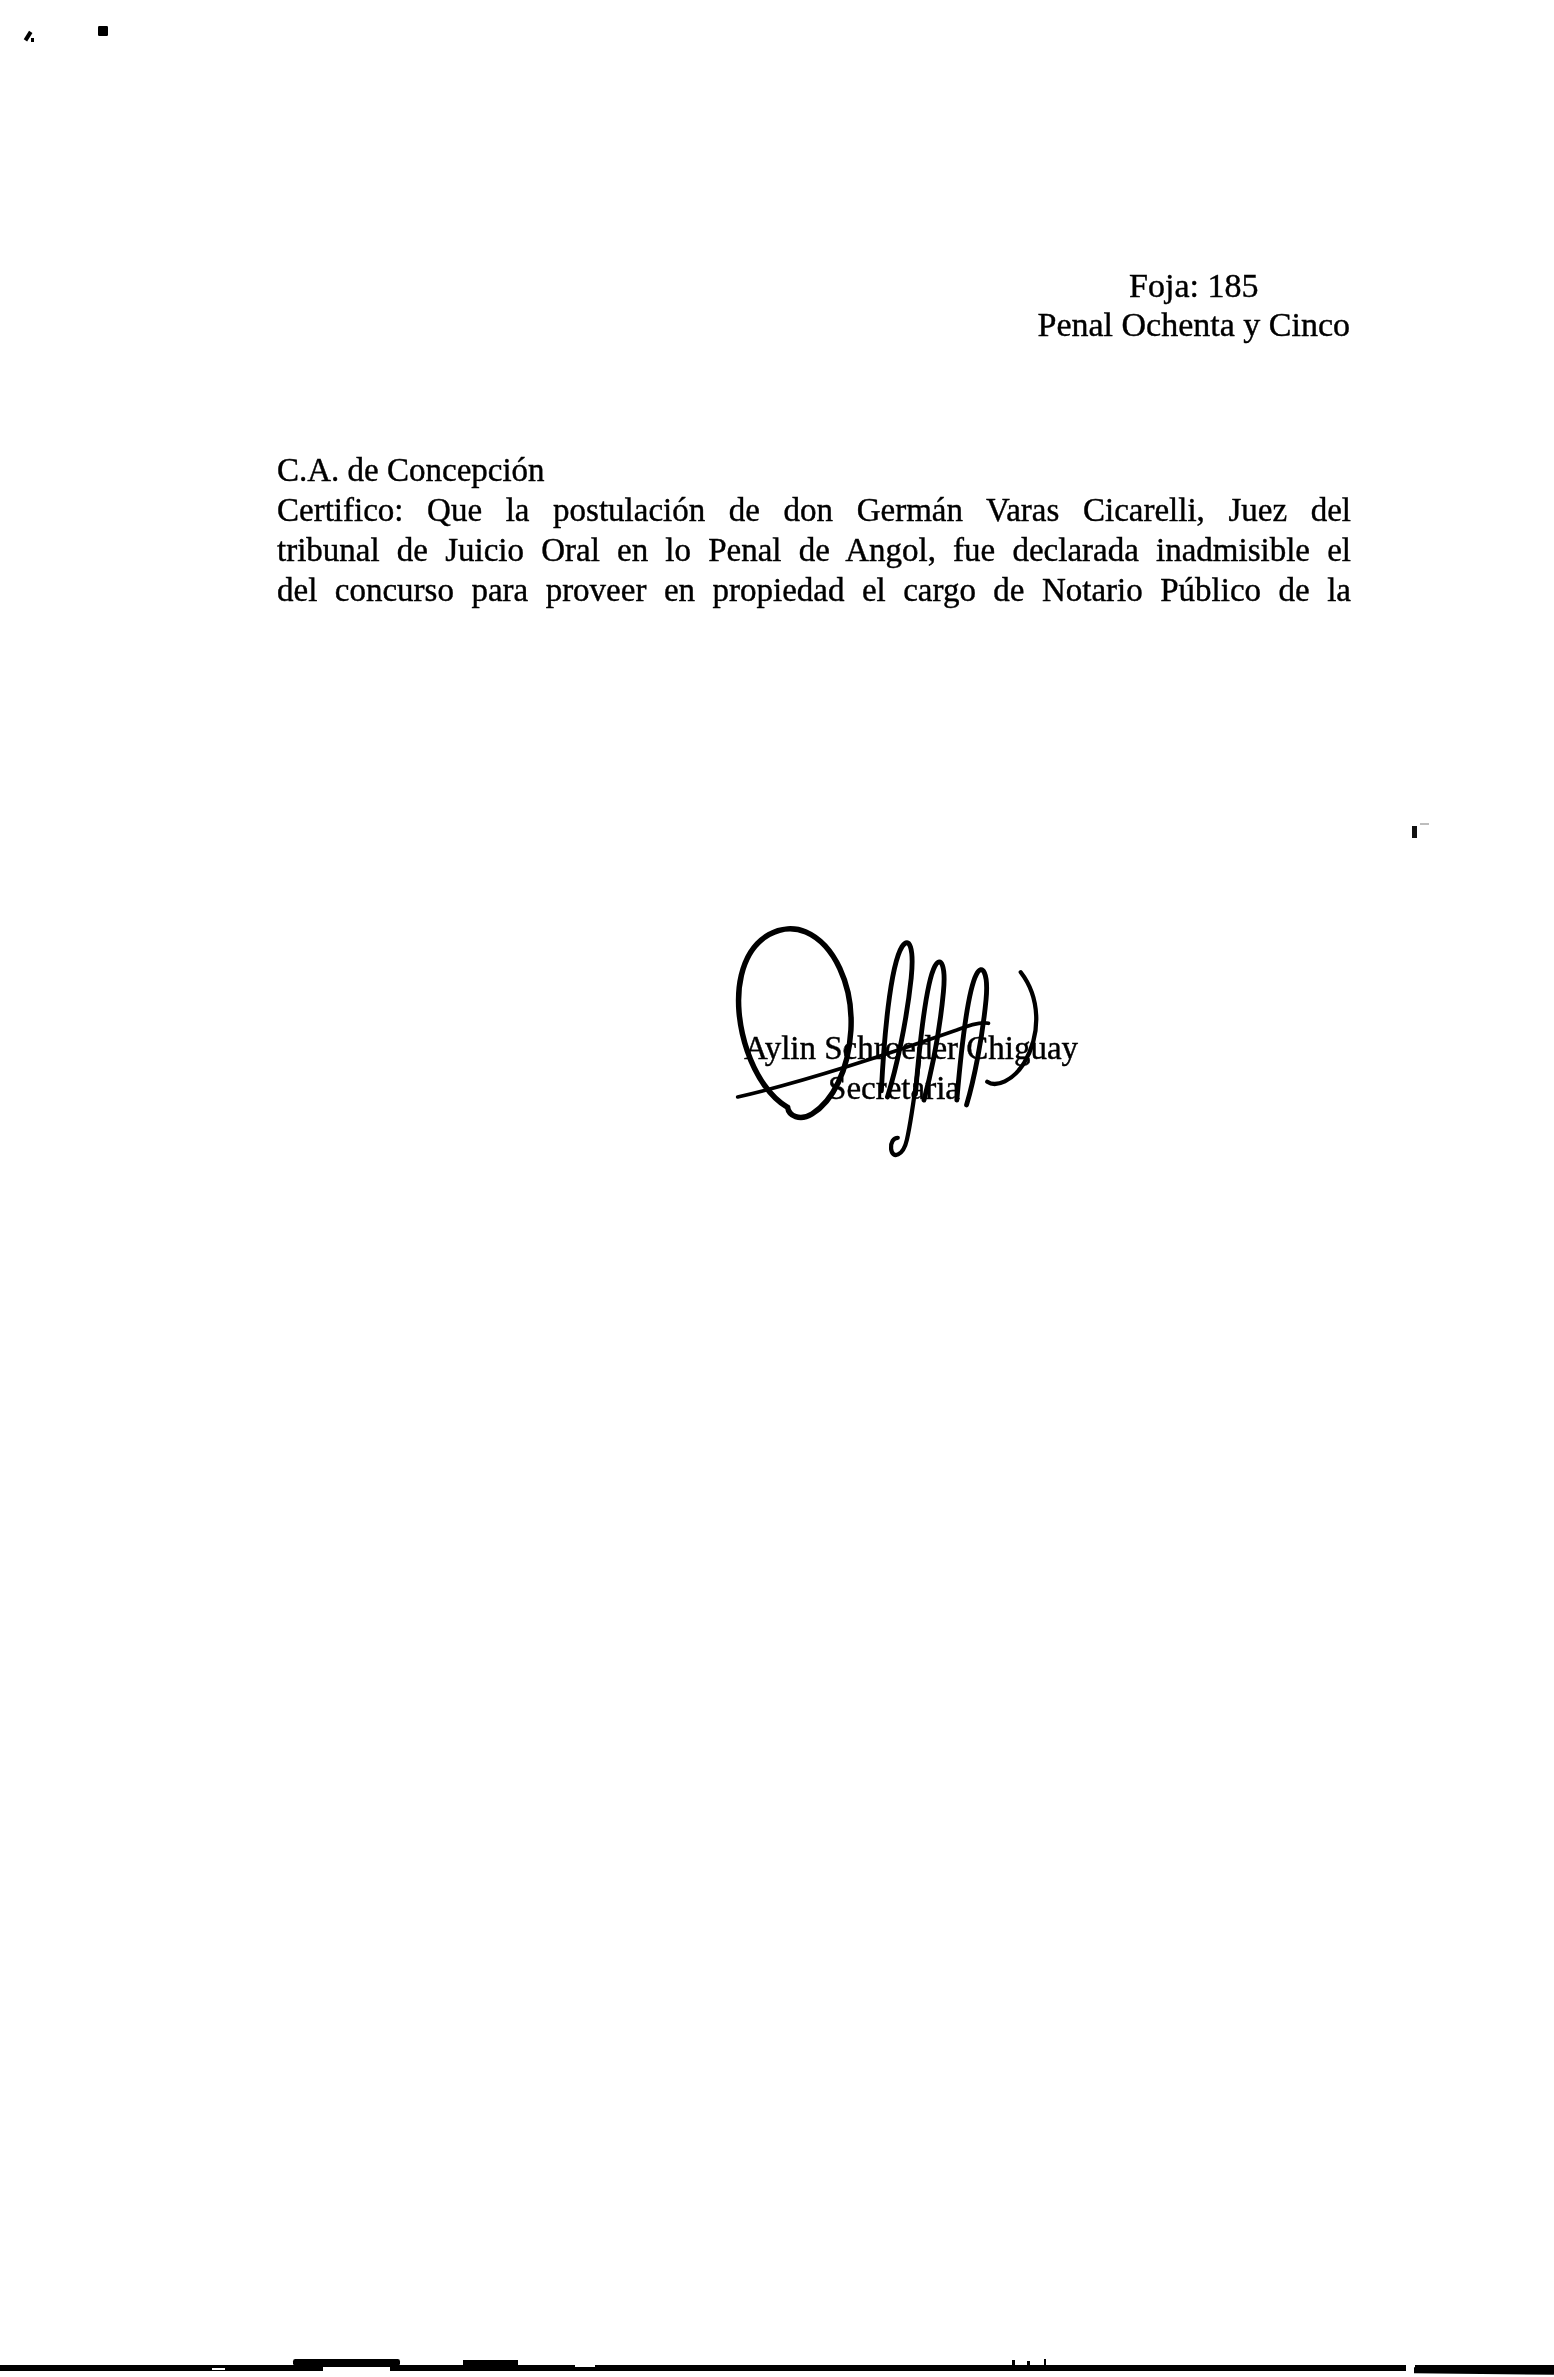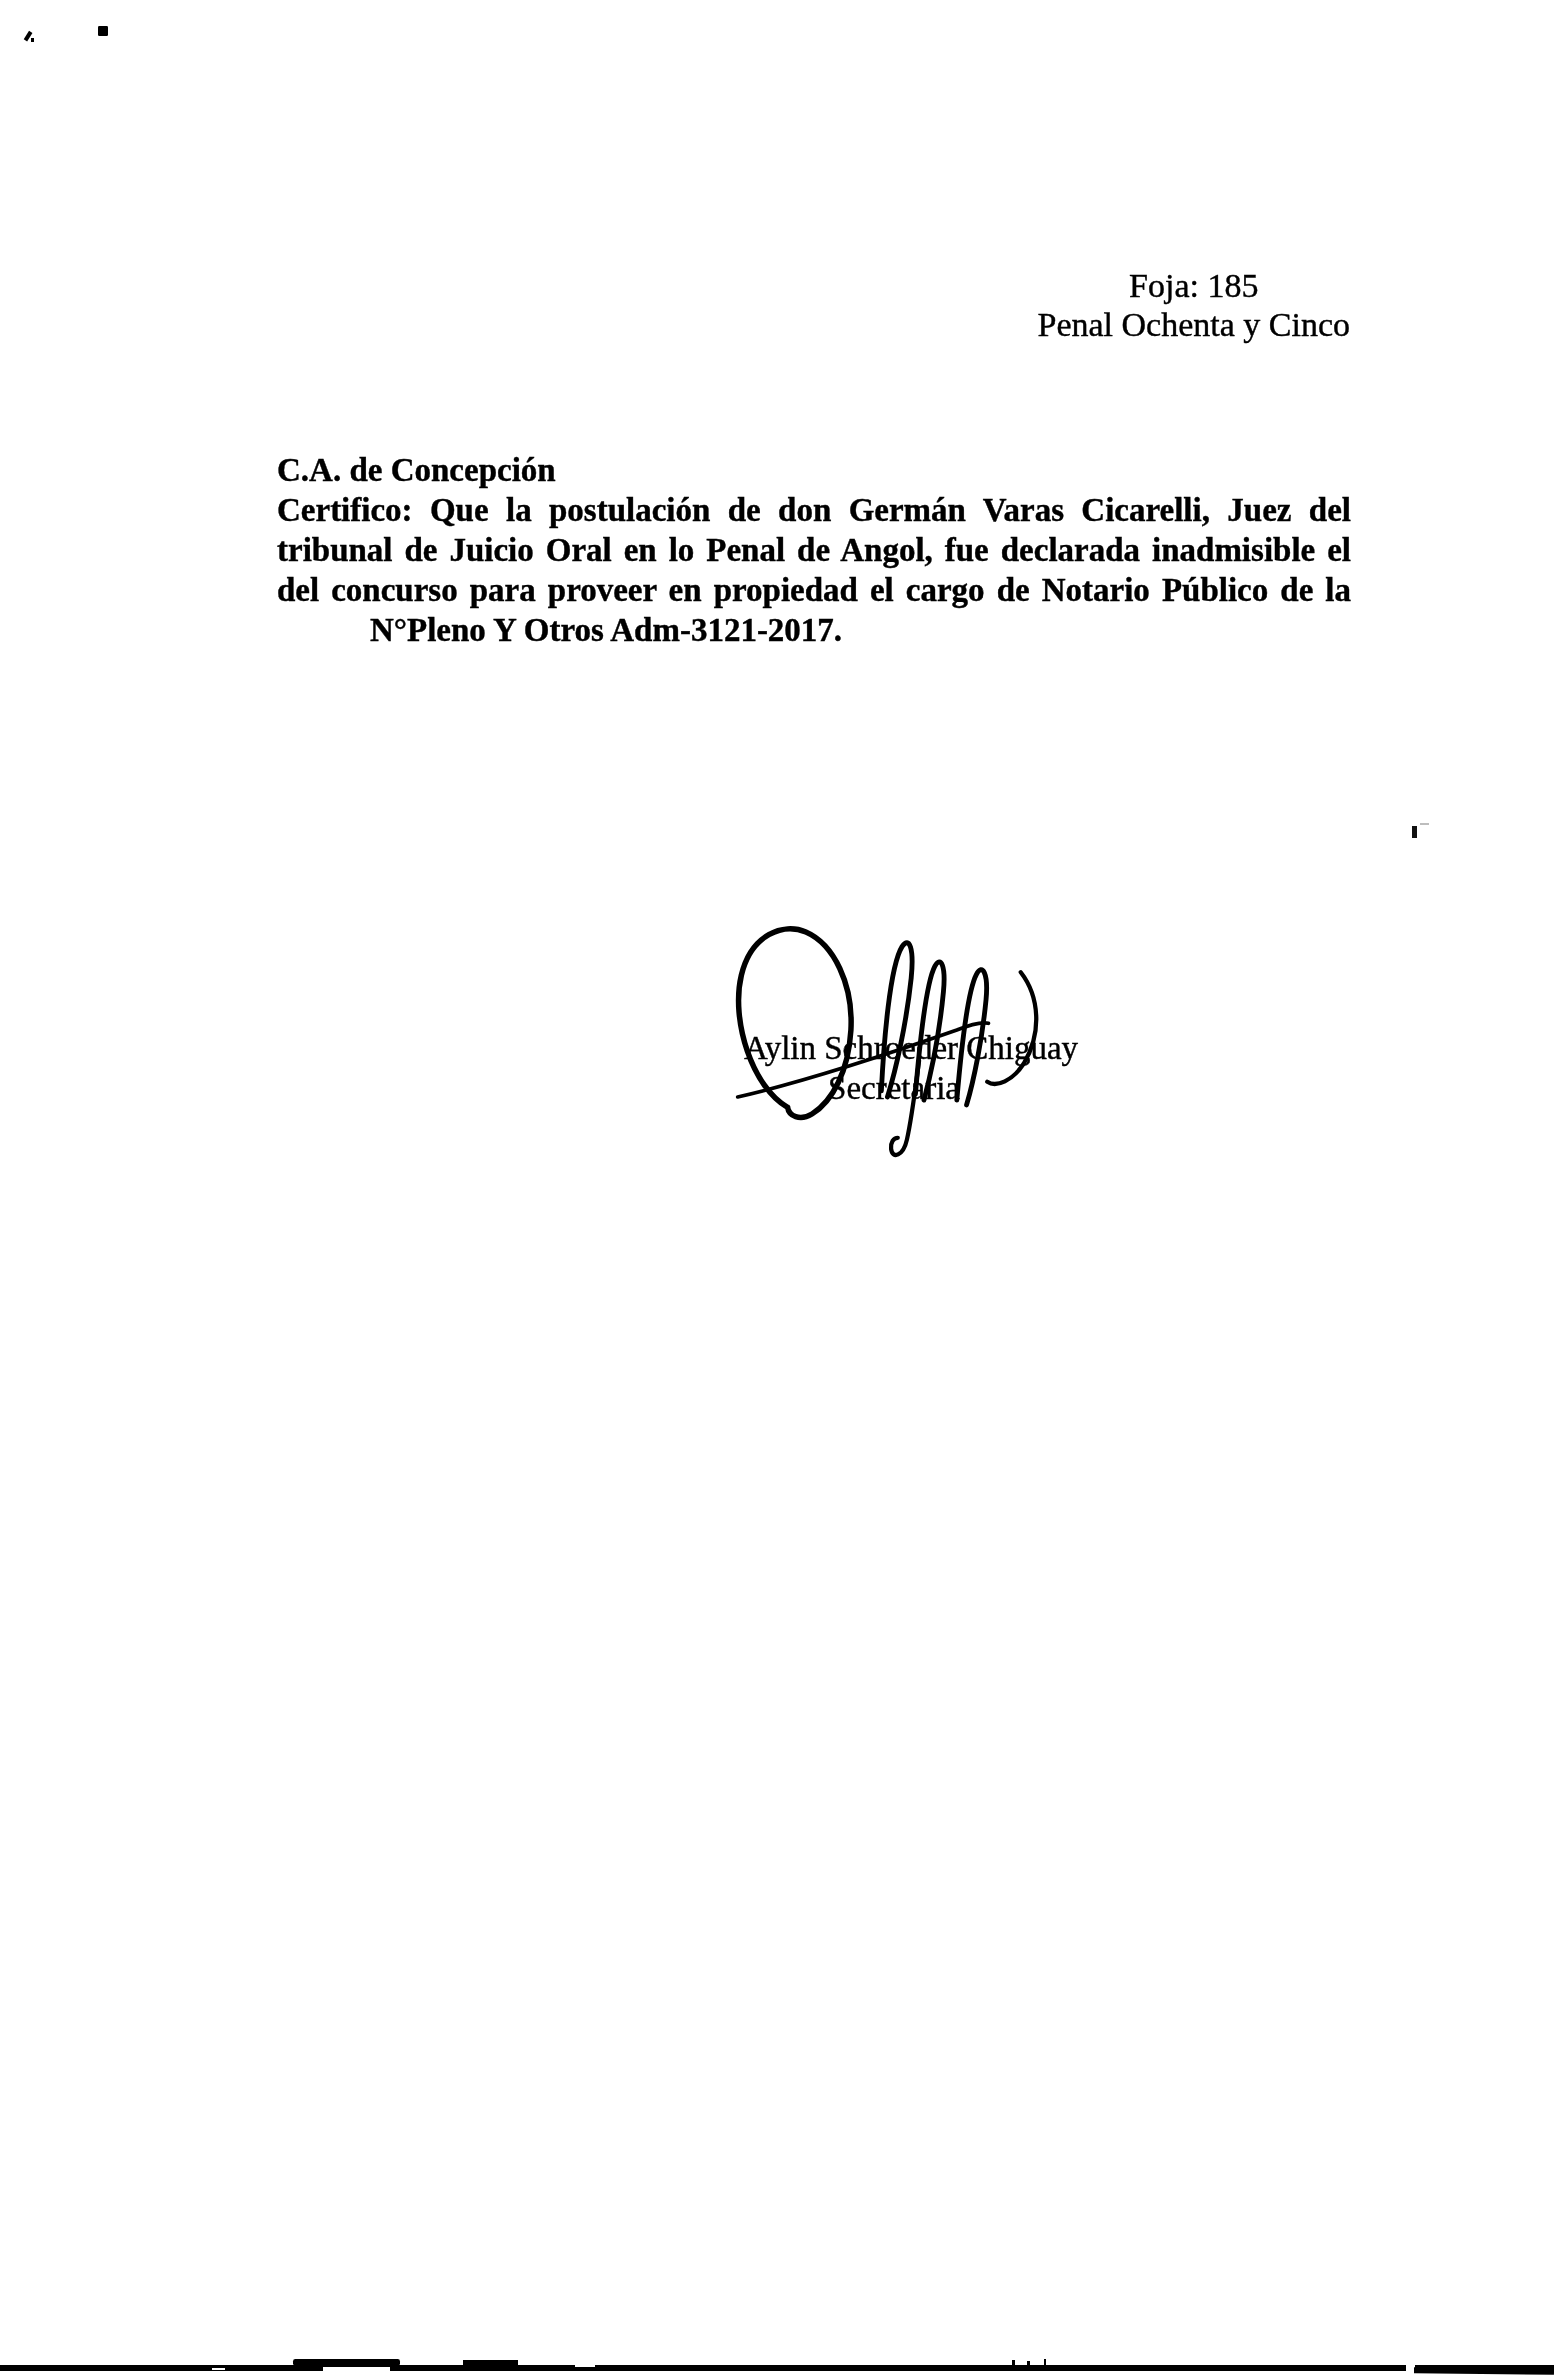--- a/index.html
+++ b/index.html
@@ -26,21 +26,20 @@
     white-space: nowrap;
   }
 
   
   .cert {
     top: 450px;
     left: 277px;
     width: 1074px;
     font-size: 33px;
     line-height: 40px;
-    font-weight: bold;
     -webkit-text-stroke: 0.4px #000;
   }
   .cert .line { white-space: nowrap; }
   .cert .line.j {
     white-space: normal;
     text-align: justify;
     text-align-last: justify;
   }
   .case-line { padding-left: 93px; }
 
@@ -99,21 +98,20 @@
 <div class="abs folio">
   <div>Foja: 185</div>
   <div>Penal Ochenta y Cinco</div>
 </div>
 
 <div class="abs cert">
   <div class="line">C.A. de Concepción</div>
   <div class="line j">Certifico: Que la postulación de don Germán Varas Cicarelli, Juez del</div>
   <div class="line j">tribunal de Juicio Oral en lo Penal de Angol, fue declarada inadmisible el</div>
   <div class="line j">del concurso para proveer en propiedad el cargo de Notario Público de la</div>
-  <div class="line case-line">N°Pleno Y Otros Adm-3121-2017.</div>
 </div>
 
 <div class="abs tick-dark"></div>
 <div class="abs tick-light"></div>
 
 <div class="abs sig-text">
   <div>Aylin Schroeder Chiguay</div>
   <div class="sig-title">Secretaria</div>
 </div>
 

